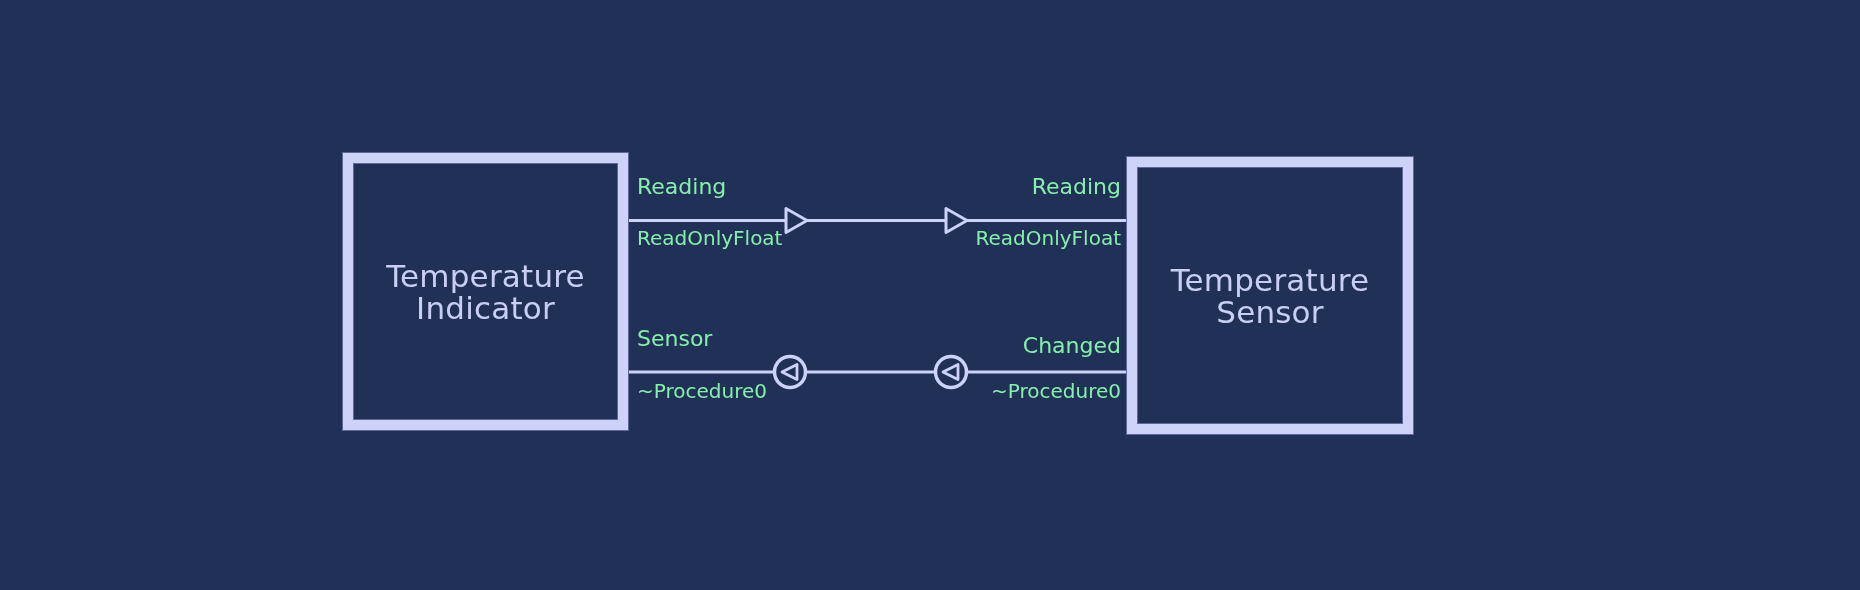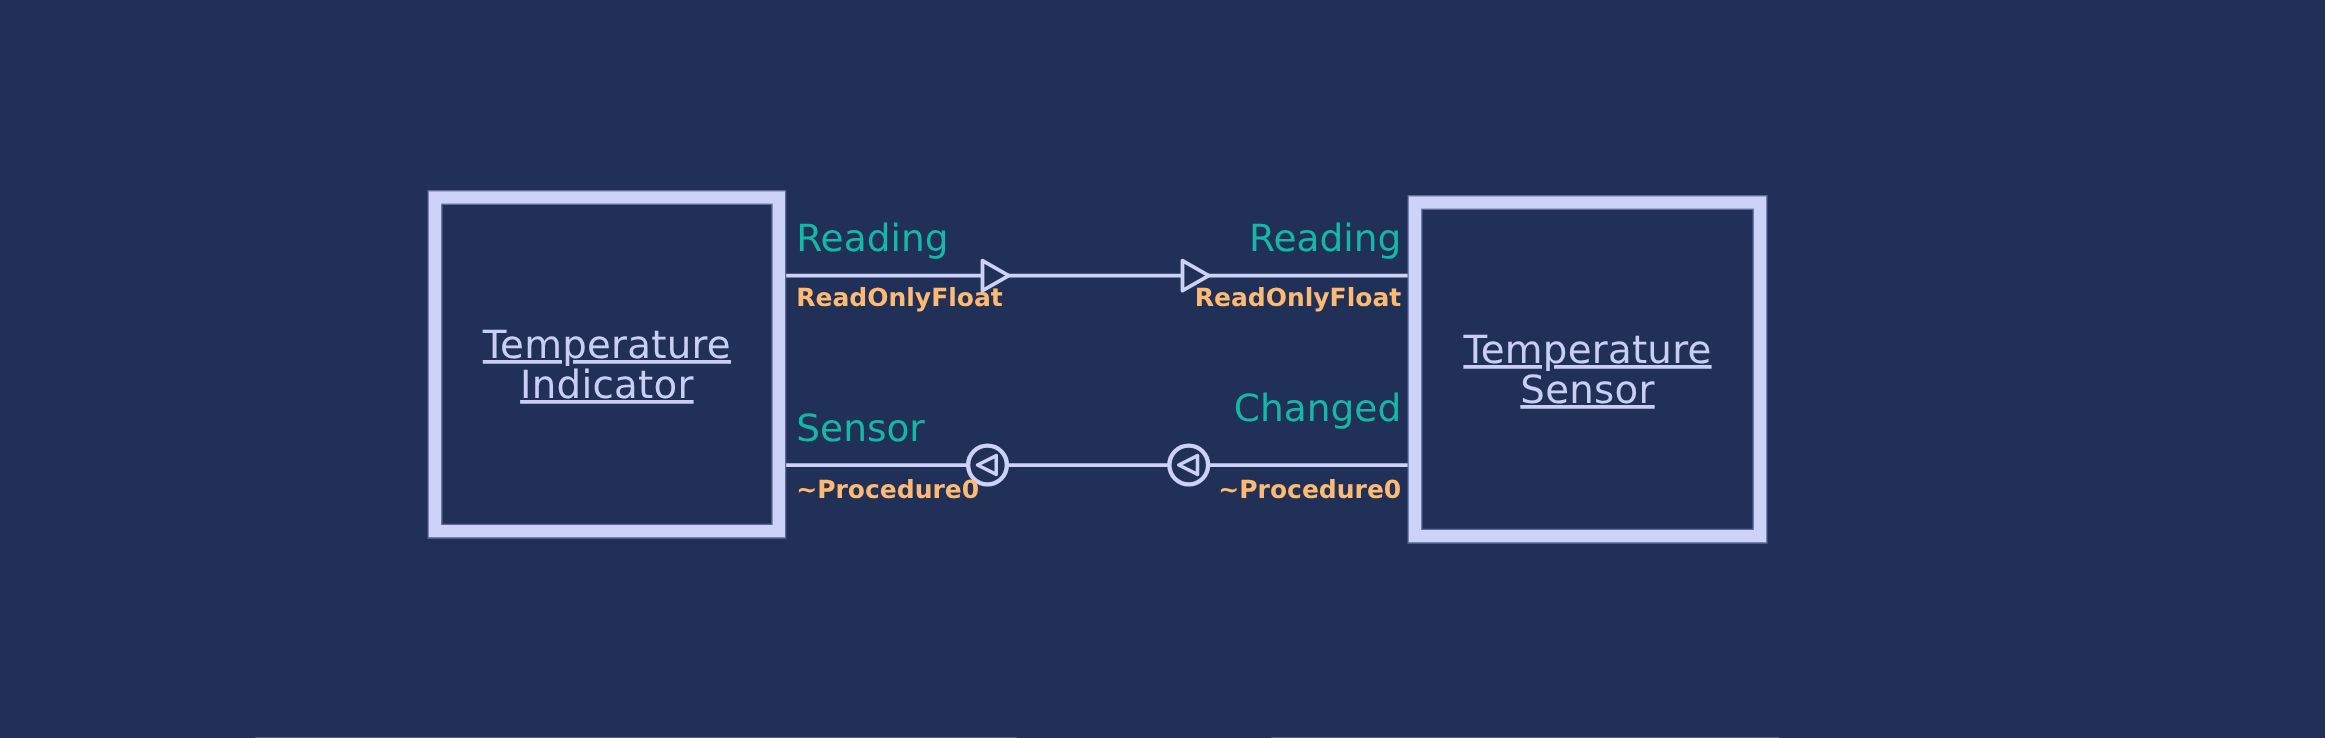--- a/index.html
+++ b/index.html
@@ -43,47 +43,46 @@
     width: 286px;
     height: 277px;
   }
   .node-title {
     color: #c9cff4;
     font-size: 31px;
     line-height: 32px;
     text-align: center;
     white-space: pre-line;
     letter-spacing: 0.2px;
-    text-decoration: underline;
   }
   .port-label {
     position: absolute;
-    color: #14b8a6;
-    font-size: 30px;
+    color: #86efac;
+    font-size: 22px;
     line-height: 1.2;
     white-space: nowrap;
   }
   .port-type {
     position: absolute;
-    color: #fdba74;
+    color: #86efac;
     font-size: 20px;
-    font-weight: 700;
+    font-weight: 400;
     line-height: 1.2;
     white-space: nowrap;
   }
   .align-left  { left: 637px; }
   .align-right { right: 739px; text-align: right; }
 
   .lbl-reading-left   { top: 174px; }
   .lbl-rof-left       { top: 226px; }
   .lbl-reading-right  { top: 174px; }
   .lbl-rof-right      { top: 226px; }
   .lbl-refresh        { top: 326px; }
   .lbl-proc-left      { top: 379px; }
-  .lbl-changed        { top: 310px; }
+  .lbl-changed        { top: 333px; }
   .lbl-proc-right     { top: 379px; }
 </style>
 </head>
 <body>
 
 <div class="canvas">
 
   <svg class="wires" viewBox="0 0 1860 590" xmlns="http://www.w3.org/2000/svg">
 
     <g>

